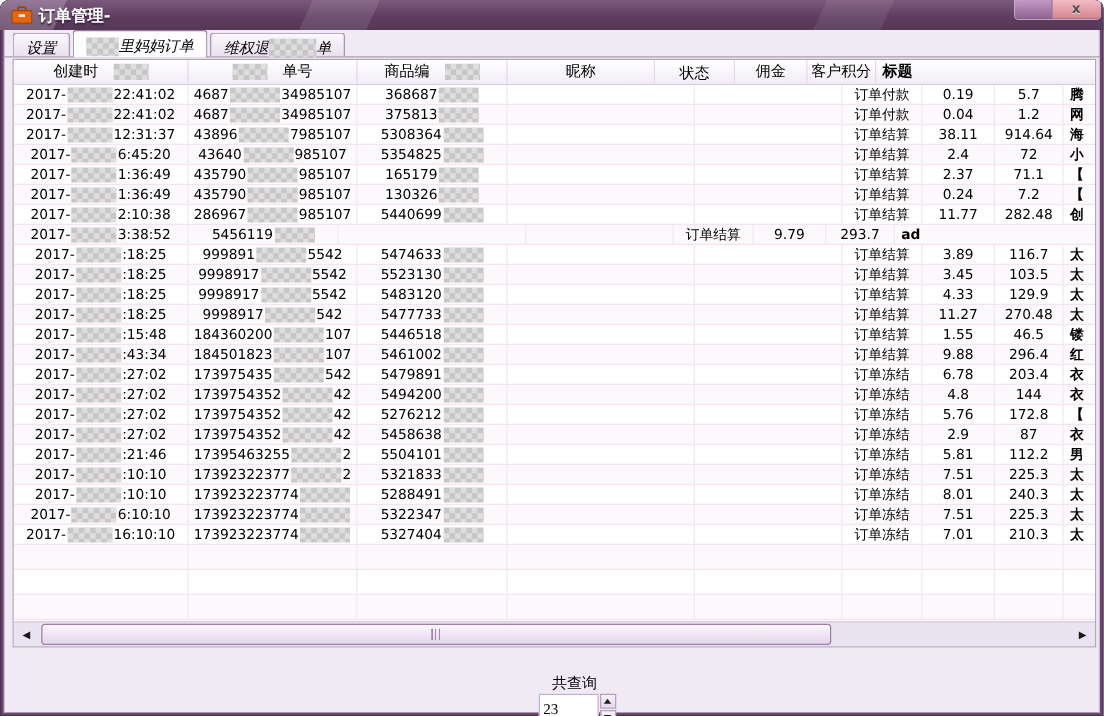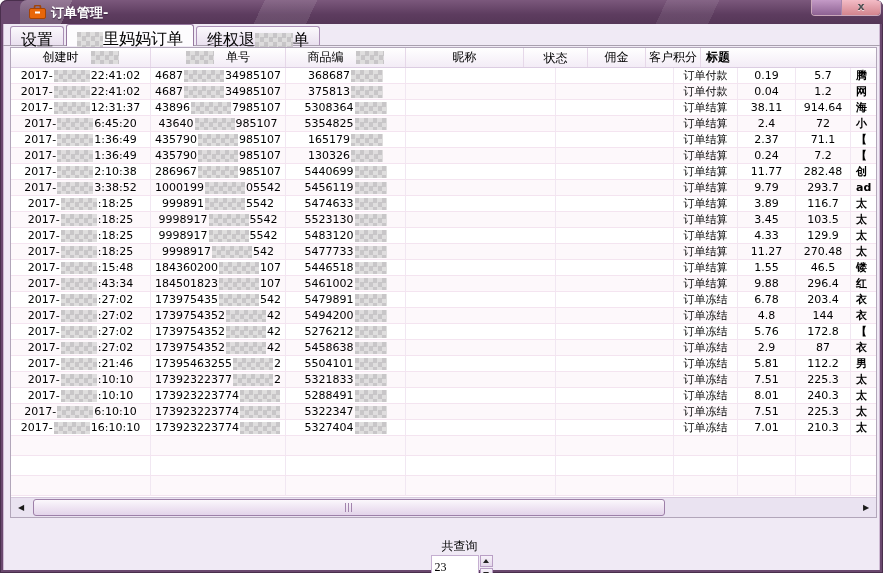--- a/index.html
+++ b/index.html
@@ -1,21 +1,21 @@
 <!DOCTYPE html>
 <html><head>
 <meta charset="utf-8">
 <style>
   * { margin:0; padding:0; box-sizing:border-box; }
   html,body { width:883px; height:573px; }
   body { font-family:"DejaVu Sans","Liberation Sans",sans-serif; font-size:12px; color:#000; background:#fff; }
 
   .window { position:relative; width:883px; height:573px;
     background:#6a486e; border-radius:7px 7px 0 0; overflow:hidden;
-    box-shadow:inset 0 0 0 1px #4a2f4d;padding-left:20px; }
+    box-shadow:inset 0 0 0 1px #4a2f4d; }
   
   .titlebar { position:relative; height:24px; border-radius:7px 7px 0 0;
     background:linear-gradient(to bottom,#7b587c,#5d3c5f 60%,#553757);
     overflow:hidden; }
   .titlebar::before { content:""; position:absolute; inset:0;
     background:linear-gradient(115deg, rgba(255,255,255,.20) 0 6%, rgba(255,255,255,0) 6% 28%, rgba(255,255,255,.10) 28% 34%, rgba(255,255,255,0) 34% 74%, rgba(255,255,255,.08) 74% 80%, rgba(255,255,255,0) 80%); }
   .app-icon { position:absolute; left:9px; top:5px; width:17px; height:14px; }
   .title-text { position:absolute; left:31px; top:4px; color:#fff; font-weight:bold; font-size:13px; text-shadow:0 1px 1px #3a2340; }
   .win-btns { position:absolute; right:2px; top:0; height:16px; display:flex;
     border:1px solid #caa8bb; border-top:none; border-radius:0 0 4px 4px; overflow:hidden; }
@@ -26,21 +26,21 @@
     text-shadow:0 1px 0 rgba(255,255,255,.6); }
 
   
   .content { position:absolute; left:3px; right:3px; top:24px; bottom:3px;
     background:#f0eaf5; box-shadow:inset 1px 0 0 #cdb9d2, inset -1px 0 0 #cdb9d2; }
 
   
   .tabstrip { position:relative; height:22px; padding-left:7px; border-bottom:1px solid #a9a0ae; display:flex; align-items:flex-end; }
   .tab { position:relative; margin-right:2px; padding:3px 10px 2px 10px; height:19px;
     border:1px solid #ab90b6; border-bottom:none; border-radius:3px 3px 0 0;
-    background:linear-gradient(to bottom,#fbf9fc,#e9e0ef); font-size:16px; white-space:nowrap; cursor:default; }
+    background:linear-gradient(to bottom,#fbf9fc,#e9e0ef); font-size:12px; white-space:nowrap; cursor:default;font-style:italic; }
   .tab.active { height:22px; margin-bottom:-1px; background:#fdfcfe; border-color:#96789f; z-index:2; padding-top:4px; }
 
   
   .mask { display:inline-block; height:12px; vertical-align:middle;
     background:repeating-conic-gradient(#dddcdc 0% 25%, #c5c3c5 0% 50%);
     background-size:9px 9px; opacity:.95; }
   .mask.tall { height:15px; }
 
   
   .grid { position:absolute; left:7px; top:23px; right:3px; height:471px;
@@ -364,25 +364,20 @@
             </div>
     <div class="td c8">
               <span>创</span>
             </div>
   </div>
           <div class="tr">
     <div class="td c0">
               <span>2017-</span>
               <span class="mask mask-date"></span>
               <span>3:38:52</span>
-            </div>
-    <div class="td c1">
-              <span>1000199</span>
-              <span class="mask mask-order"></span>
-              <span>05542</span>
             </div>
     <div class="td c2">
               <span>5456119</span>
               <span class="mask mask-prod"></span>
             </div>
     <div class="td c3"></div>
     <div class="td c4"></div>
     <div class="td c5">
               <span>订单结算</span>
             </div>

